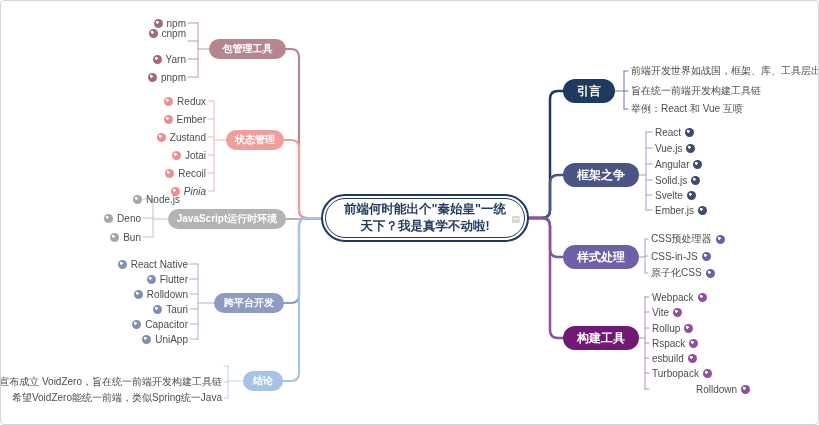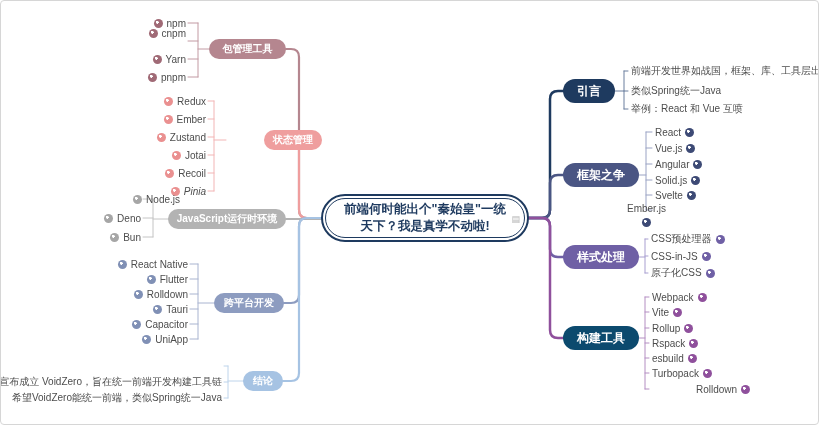--- a/index.html
+++ b/index.html
@@ -75,21 +75,21 @@
   <div class="central">
     <div class="central-inner">
       <span class="central-text">前端何时能出个"秦始皇"一统天下？我是真学不动啦!</span>
     </div>
     <span class="note-ic">▤</span>
   </div>
 
   <div class="pill lft" style="left: 208px; top: 38px; width: 77px; background: rgb(181, 134, 143);">
     <span>包管理工具</span>
   </div>
-  <div class="pill lft" style="left: 225px; top: 129px; width: 58px; background: rgb(239, 158, 158); margin-left: 38px;">
+  <div class="pill lft" style="left: 225px; top: 129px; width: 58px; background: rgb(239, 158, 158);">
     <span>状态管理</span>
   </div>
   <div class="pill lft" style="left: 167px; top: 208px; width: 118px; background: rgb(179, 179, 179);">
     <span>JavaScript运行时环境</span>
   </div>
   <div class="pill lft" style="left: 213px; top: 292px; width: 70px; background: rgb(141, 156, 192);">
     <span>跨平台开发</span>
   </div>
   <div class="pill lft" style="left: 242px; top: 370px; width: 40px; background: rgb(166, 195, 227);">
     <span>结论</span>
@@ -97,21 +97,21 @@
 
   <div class="pill rgt" style="left: 562px; top: 78px; width: 52px; background: rgb(30, 58, 95);">
     <span>引言</span>
   </div>
   <div class="pill rgt" style="left: 562px; top: 162px; width: 76px; background: rgb(74, 85, 131);">
     <span>框架之争</span>
   </div>
   <div class="pill rgt" style="left: 562px; top: 244px; width: 76px; background: rgb(111, 96, 165);">
     <span>样式处理</span>
   </div>
-  <div class="pill rgt" style="left: 562px; top: 325px; width: 76px; background: #0c4a6e;">
+  <div class="pill rgt" style="left: 562px; top: 325px; width: 76px; background: #701a75;">
     <span>构建工具</span>
   </div>
 
   <div class="item l" style="right:632px;top:15px;">
       <span class="ic b1"></span>
       <span>npm</span>
     </div>
   <div class="item l" style="right:632px;top:25px;">
       <span class="ic b1"></span>
       <span>cnpm</span>
@@ -192,21 +192,21 @@
       <span>尤雨溪宣布成立 VoidZero，旨在统一前端开发构建工具链</span>
     </div>
   <div class="item l" style="right:596px;top:390px;">
       <span>希望VoidZero能统一前端，类似Spring统一Java</span>
     </div>
 
   <div class="item" style="left:630px;top:63px;">
       <span>前端开发世界如战国，框架、库、工具层出不穷</span>
     </div>
   <div class="item" style="left:630px;top:83px;">
-      <span>类似Spring统一Java</span>
+      <span>旨在统一前端开发构建工具链</span>
     </div>
   <div class="item" style="left:630px;top:101px;">
       <span>举例：React 和 Vue 互喷</span>
     </div>
 
   <div class="item" style="left:654px;top:124px;">
       <span>React</span>
       <span class="ic rf"></span>
     </div>
   <div class="item" style="left:654px;top:140px;">
@@ -218,21 +218,21 @@
       <span class="ic rf"></span>
     </div>
   <div class="item" style="left:654px;top:172px;">
       <span>Solid.js</span>
       <span class="ic rf"></span>
     </div>
   <div class="item" style="left:654px;top:187px;">
       <span>Svelte</span>
       <span class="ic rf"></span>
     </div>
-  <div class="item" style="left:626px;top:202px;flex-direction:column;">
+  <div class="item" style="left:654px;top:202px;">
       <span>Ember.js</span>
       <span class="ic rf"></span>
     </div>
 
   <div class="item" style="left:650px;top:231px;">
       <span>CSS预处理器</span>
       <span class="ic rs"></span>
     </div>
   <div class="item" style="left:650px;top:248px;">
       <span>CSS-in-JS</span>

